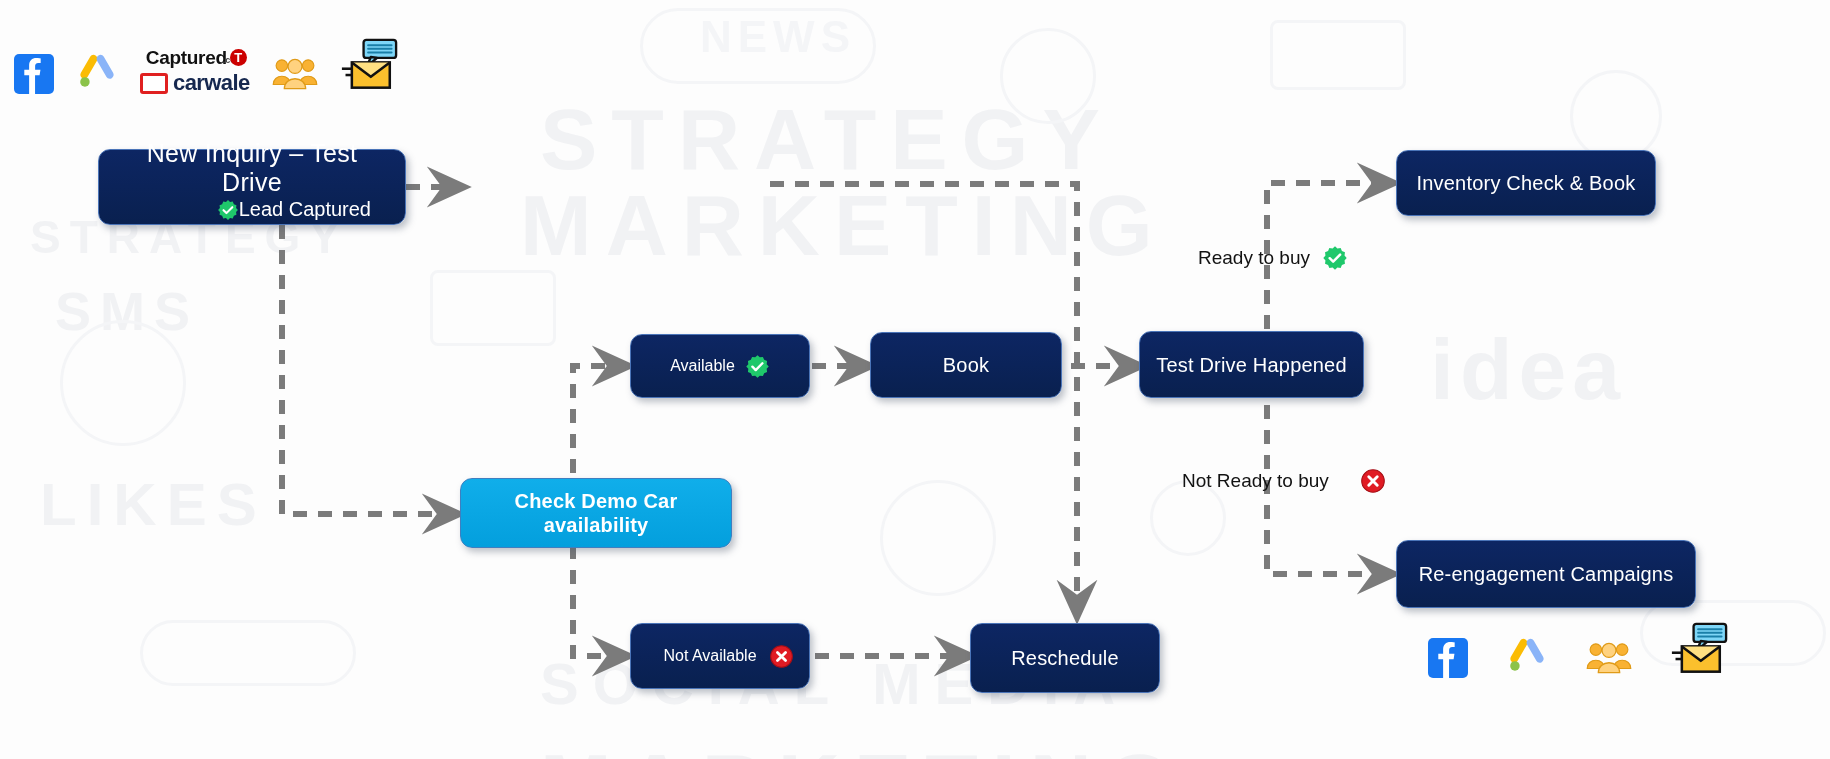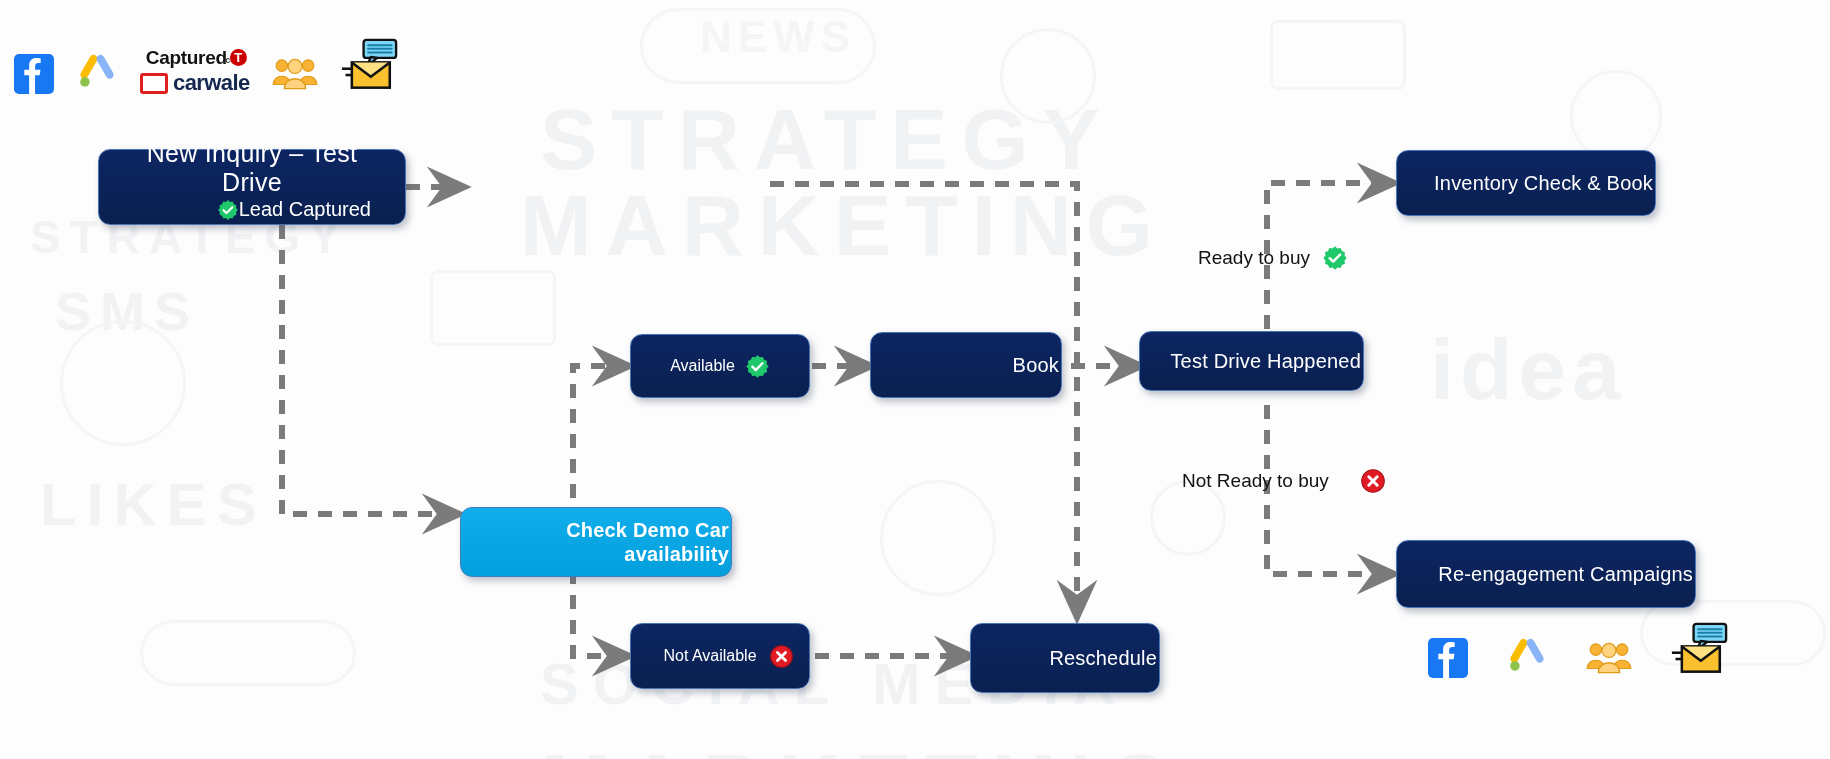--- a/index.html
+++ b/index.html
@@ -74,25 +74,24 @@
     border: 1px solid #4a74b8;
   }
   .node.dark {
     background: #0c2461;
     background: linear-gradient(180deg,#0d2663 0%,#09204f 100%);
   }
   .node.cyan {
     background: #08a6e4;
     background: linear-gradient(180deg,#10aeea 0%,#039fdd 100%);
     border: 1px solid #3f7fc0;
-    margin-top: 29px;
   }
   .node .label {
     width: 100%;
-    text-align: right;
+    text-align: center;
     font-size: 20px;
     font-weight: 400;
     line-height: 1.2;
     letter-spacing: .2px;
     padding: 0 2px;
     box-sizing: border-box;
   }
   .node.cyan .label { font-weight: 700; }
 
   .node .inline-row {
@@ -305,21 +304,21 @@
           <path d="M7.1 12.2l3.2 3.2 6.4-6.5" fill="none" stroke="#fff" stroke-width="2.3" stroke-linecap="round" stroke-linejoin="round"></path>
         </svg>
       </span>
     </div>
   </div>
 
   <div class="node dark" style="left:870px; top:332px; width:192px; height:66px;">
     <div class="label">Book</div>
   </div>
 
-  <div class="node dark" style="left:1139px; top:331px; width:225px; height:60px;">
+  <div class="node dark" style="left:1139px; top:331px; width:225px; height:67px;">
     <div class="label">Test Drive Happened</div>
   </div>
 
   <div class="node cyan" style="left:460px; top:478px; width:272px; height:70px;">
     <div class="label">Check Demo Car availability</div>
   </div>
 
   <div class="node dark" style="left:1396px; top:540px; width:300px; height:68px;">
     <div class="label">Re-engagement  Campaigns</div>
   </div>

